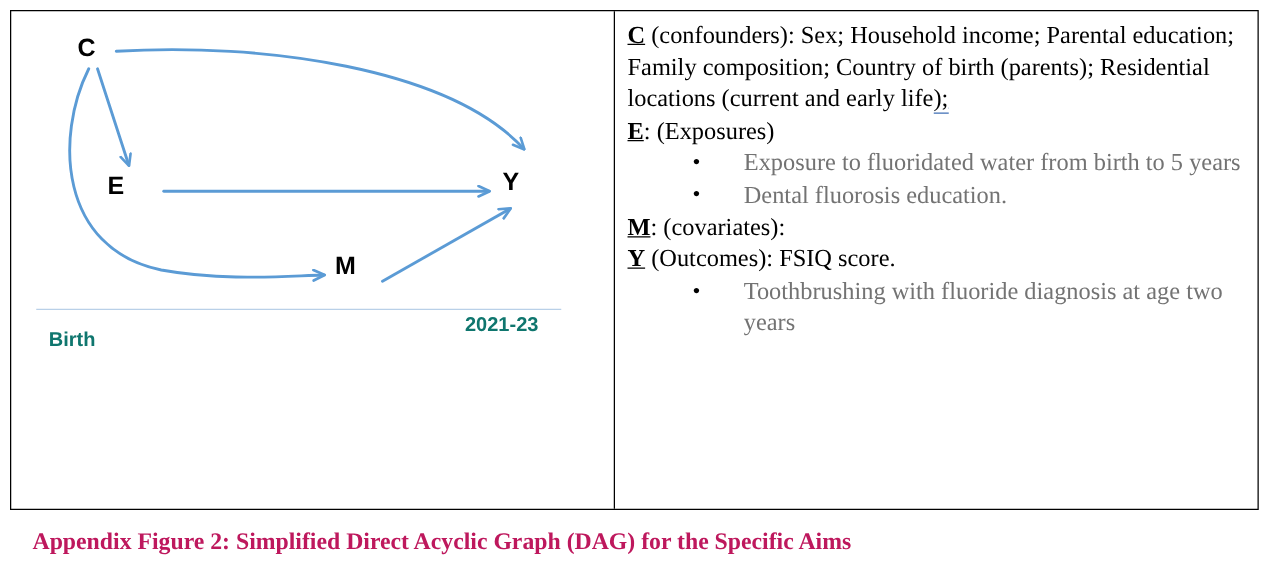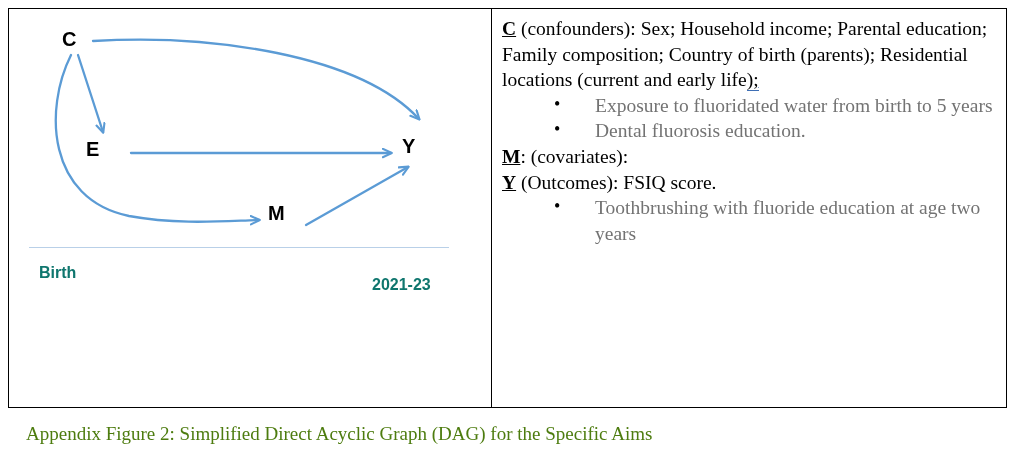--- a/index.html
+++ b/index.html
@@ -85,21 +85,21 @@
   .axis-label {
     position: absolute;
     font-family: "Liberation Sans", "DejaVu Sans", sans-serif;
     font-weight: bold;
     font-size: 16px;
     line-height: 16px;
     color: #0f766e;
     white-space: nowrap;
   }
   .axis-birth { left: 30px; top: 256px; }
-  .axis-years { left: 363px; top: 268px; text-align: center; }
+  .axis-years { left: 363px; top: 244px; text-align: center; }
 
   
   .legend-cell {
     position: absolute;
     left: 482px;
     top: 0;
     width: 515px;
     height: 100%;
     box-sizing: border-box;
     padding: 7px 6px 0 11px;
@@ -146,24 +146,24 @@
     color: #000000;
   }
 
   
   .caption {
     position: absolute;
     left: 26px;
     top: 422px;
     width: 970px;
     font-family: "Liberation Serif", "DejaVu Serif", serif;
-    font-weight: normal;
+    font-weight: bold;
     font-size: 19px;
     line-height: 24px;
-    color: #4d7c0f;
+    color: #be185d;
     white-space: nowrap;
   }
 </style>
 </head>
 <body>
 
 <div class="figure-wrap">
 
   <div class="dag-table">
 
@@ -197,32 +197,33 @@
       <div class="axis-label axis-birth">Birth</div>
       <div class="axis-label axis-years">2021-23</div>
     </div>
 
     <div class="table-divider"></div>
 
     <div class="legend-cell">
 
       <p class="legend-line"><span class="hdr">C</span><span> (confounders): </span><span>Sex; Household income; Parental education; Family composition; Country of birth (parents); Residential locations (current and early life</span><span class="edit-mark">);</span></p>
 
+      <p class="legend-line"><span class="hdr">E</span><span>: (Exposures)</span></p>
 
       <ul class="legend-bullets">
         <li>Exposure to fluoridated water from birth to 5 years</li>
         <li>Dental fluorosis education.</li>
       </ul>
 
       <p class="legend-line"><span class="hdr">M</span><span>: (covariates):</span></p>
 
       <p class="legend-line"><span class="hdr">Y</span><span> (Outcomes): FSIQ score.</span></p>
 
       <ul class="legend-bullets">
-        <li>Toothbrushing with fluoride education at age two years</li>
+        <li>Toothbrushing with fluoride diagnosis at age two years</li>
       </ul>
 
     </div>
   </div>
 
   <div class="caption">Appendix Figure 2: Simplified Direct Acyclic Graph (DAG) for the Specific Aims</div>
 
 </div>
 
 </body></html>

